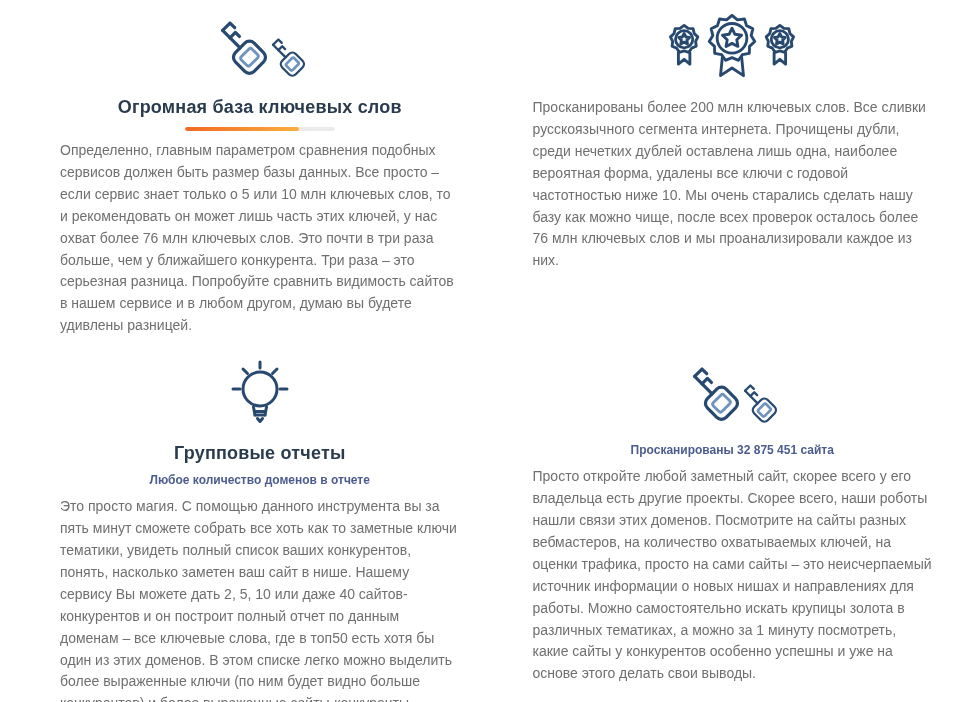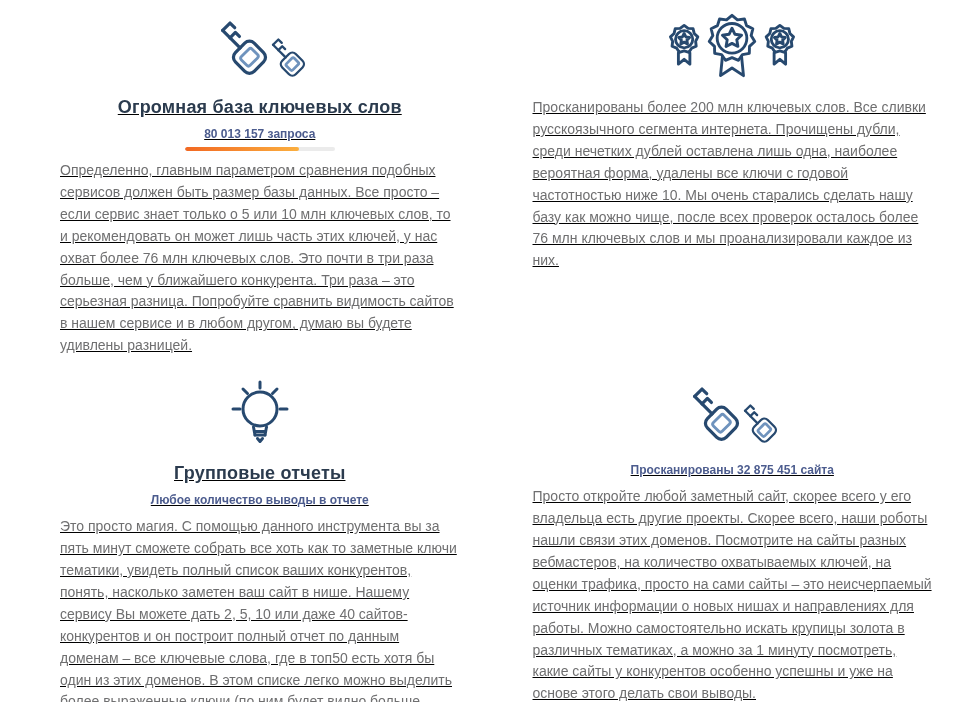--- a/index.html
+++ b/index.html
@@ -1,19 +1,19 @@
 <!DOCTYPE html>
 <html><head>
 <meta charset="utf-8">
 <style>
   html,body{margin:0;padding:0;background:#ffffff;width:980px;height:702px;overflow:hidden;}
   body{font-family:"Liberation Sans","DejaVu Sans",sans-serif;-webkit-font-smoothing:antialiased;}
   .features{box-sizing:border-box;width:980px;padding:13px 48px 0 60px;display:grid;
             grid-template-columns:1fr 1fr;column-gap:73px;row-gap:22px;}
-  .feature{text-align:center;text-decoration:underline;}
+  .feature{text-align:center;}
   .icon-wrap{height:64px;display:flex;align-items:center;justify-content:center;margin-bottom:20px;}
   .icon-wrap svg{display:block;}
   .title{font-size:18px;line-height:20px;font-weight:700;color:#2b3b4e;margin:0 0 10px;letter-spacing:.2px;}
   .subtitle{font-size:12px;line-height:14px;font-weight:700;color:#4c5c8e;margin:0;}
   .bar{width:150px;height:4px;border-radius:2px;background:#ebebeb;margin:6px auto 0;overflow:hidden;}
   .bar-fill{height:100%;border-radius:2px;background:linear-gradient(90deg,#f26822,#fbaf3f);width:0;}
   .body-text{margin:9px 0 0;font-size:14px;line-height:21.9px;color:#6f6f70;text-align:left;}
 </style>
 </head>
 <body>
@@ -35,21 +35,20 @@
             <rect x="-14" y="0" width="28" height="28" rx="7"></rect>
             <rect x="-8" y="7.5" width="16" height="13" rx="2.5" stroke="#6f93bd" stroke-width="4"></rect>
             <line x1="0" y1="0" x2="0" y2="-26"></line>
             <path d="M0,-26 H11 V-19"></path>
             <path d="M0,-15 H8 V-9"></path>
           </g>
         </g>
       </svg>
     </div>
     <h3 class="title">Огромная база ключевых слов</h3>
-    <div class="subtitle">80 013 157 запроса</div>
     <div class="bar">
       <div class="bar-fill" style="width: 76%;"></div>
     </div>
     <p class="body-text">Определенно, главным параметром сравнения подобных сервисов должен быть размер базы данных. Все просто – если сервис знает только о 5 или 10 млн ключевых слов, то и рекомендовать он может лишь часть этих ключей, у нас охват более 76 млн ключевых слов. Это почти в три раза больше, чем у ближайшего конкурента. Три раза – это серьезная разница. Попробуйте сравнить видимость сайтов в нашем сервисе и в любом другом, думаю вы будете удивлены разницей.</p>
   </div>
 
   <div class="feature">
     <div class="icon-wrap">
       <svg width="134" height="70" viewBox="0 0 140 72">
         <g fill="none" stroke="#27496f" stroke-width="3" stroke-linecap="round" stroke-linejoin="round">
@@ -86,21 +85,21 @@
           <path d="M39.5,63.5 L42,66.5 L44.5,63.5"></path>
           <path d="M42,7 V13"></path>
           <path d="M25,14 L29.5,18.5"></path>
           <path d="M59,14 L54.5,18.5"></path>
           <path d="M15,34 H22"></path>
           <path d="M69,34 H62"></path>
         </g>
       </svg>
     </div>
     <h3 class="title">Групповые отчеты</h3>
-    <div class="subtitle">Любое количество выводы в отчете</div>
+    <div class="subtitle">Любое количество доменов в отчете</div>
     <p class="body-text">Это просто магия. С помощью данного инструмента вы за пять минут сможете собрать все хоть как то заметные ключи тематики, увидеть полный список ваших конкурентов, понять, насколько заметен ваш сайт в нише. Нашему сервису Вы можете дать 2, 5, 10 или даже 40 сайтов-конкурентов и он построит полный отчет по данным доменам – все ключевые слова, где в топ50 есть хотя бы один из этих доменов. В этом списке легко можно выделить более выраженные ключи (по ним будет видно больше конкурентов) и более выраженные сайты-конкуренты.</p>
   </div>
 
   <div class="feature">
     <div class="icon-wrap">
       <svg width="124" height="74" viewBox="0 0 130 78">
         <g fill="none" stroke="#27496f" stroke-width="3.4" stroke-linecap="round" stroke-linejoin="round">
           <g transform="translate(44,42) rotate(-45)">
             <rect x="-14" y="0" width="28" height="28" rx="7"></rect>
             <rect x="-8" y="7.5" width="16" height="13" rx="2.5" stroke="#6f93bd" stroke-width="3"></rect>

